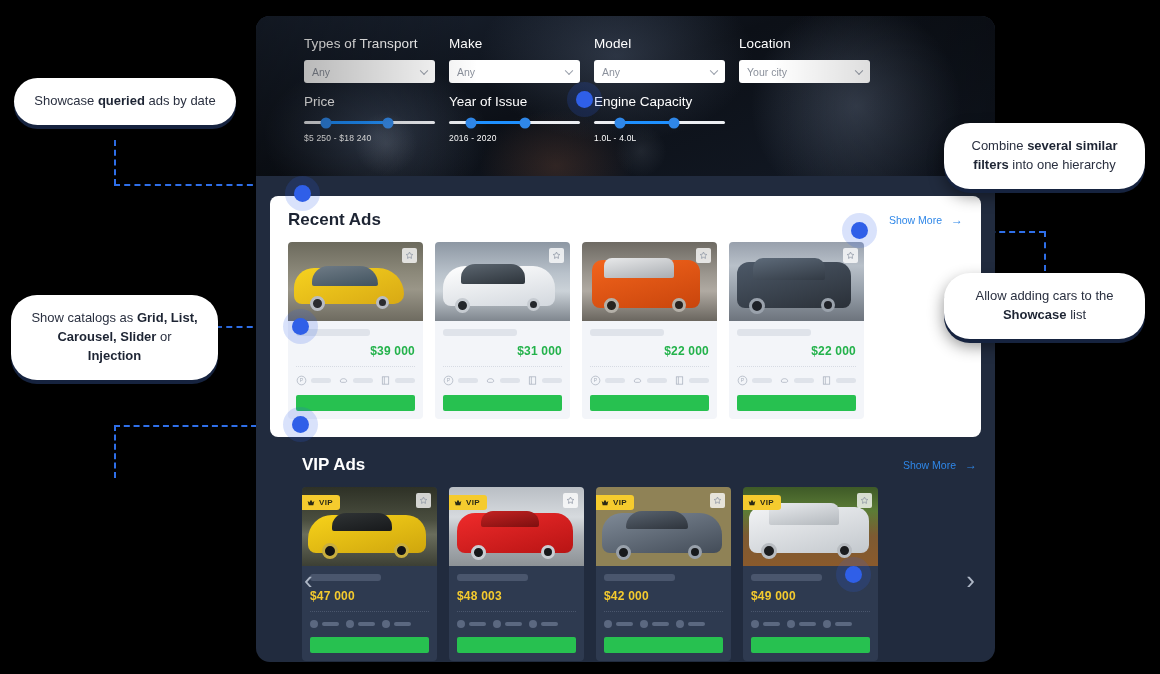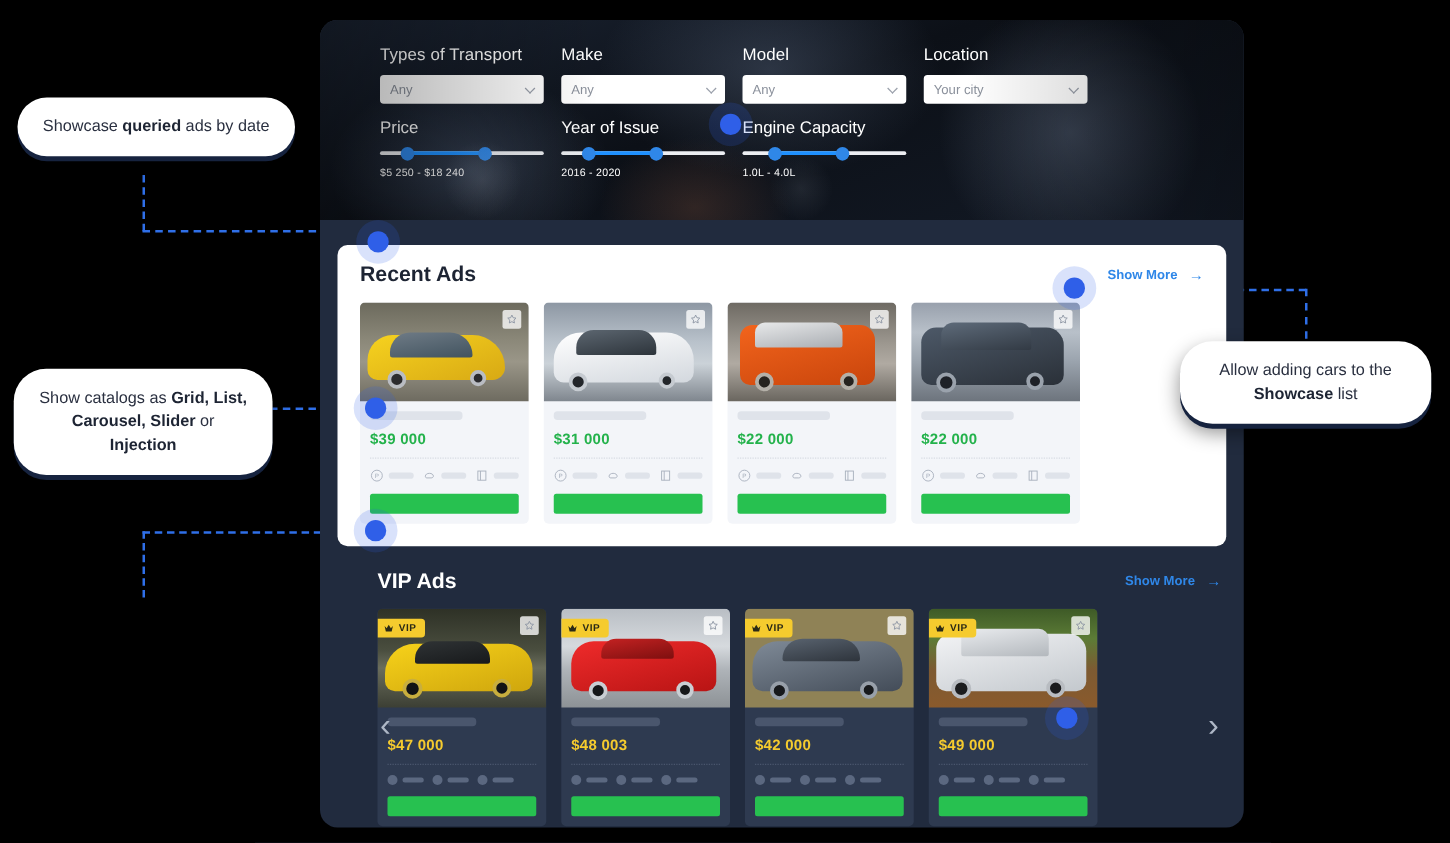--- a/index.html
+++ b/index.html
@@ -86,25 +86,25 @@
     margin: 20px 14px 0 14px;
     background: #ffffff;
     border-radius: 8px;
     padding: 14px 18px 18px 18px;
   }
   .sec-head { display: flex; align-items: center; justify-content: space-between; margin-bottom: 12px; }
   .sec-title { font-size: 17px; font-weight: bold; color: #1d2433; }
   .sec-title.light { color: #ffffff; }
   .show-more {
     display: flex; align-items: center; gap: 9px;
-    color: #2f87e8; font-size: 10.5px; font-weight: bold; cursor: pointer;
+    color: #2f87e8; font-size: 10.5px; font-weight: normal; cursor: pointer;
   }
   .show-more .arrow { font-size: 12px; line-height: 1; }
 
-  .cards { display: flex; gap: 12px; }
+  .cards { display: flex; gap: 12px; text-align: right; }
   .card {
     width: 135px; border-radius: 4px; overflow: hidden;
     background: #f3f5f9;
   }
   .card .photo {
     position: relative; height: 79px;
     background-size: cover; background-position: center;
   }
   .star {
     position: absolute; right: 6px; top: 6px;
@@ -645,19 +645,22 @@
 
   <div class="callout" style="left:14px; top:78px; width:222px;">
     <span>Showcase </span><b>queried</b><span> ads by date</span>
   </div>
 
   <div class="callout" style="left:11px; top:295px; width:207px;">
     <span>Show catalogs as </span><b>Grid, List, Carousel, Slider</b><span> or </span><b>Injection</b>
   </div>
 
 
+  <div class="callout" style="left:944px; top:123px; width:201px;">
+    <span>Combine </span><b>several similar filters</b><span> into one hierarchy</span>
+  </div>
 
   <div class="callout" style="left:944px; top:273px; width:201px;">
     <span>Allow adding cars to the </span><b>Showcase</b><span> list</span>
   </div>
 
 
 </div>
 
 </body></html>

